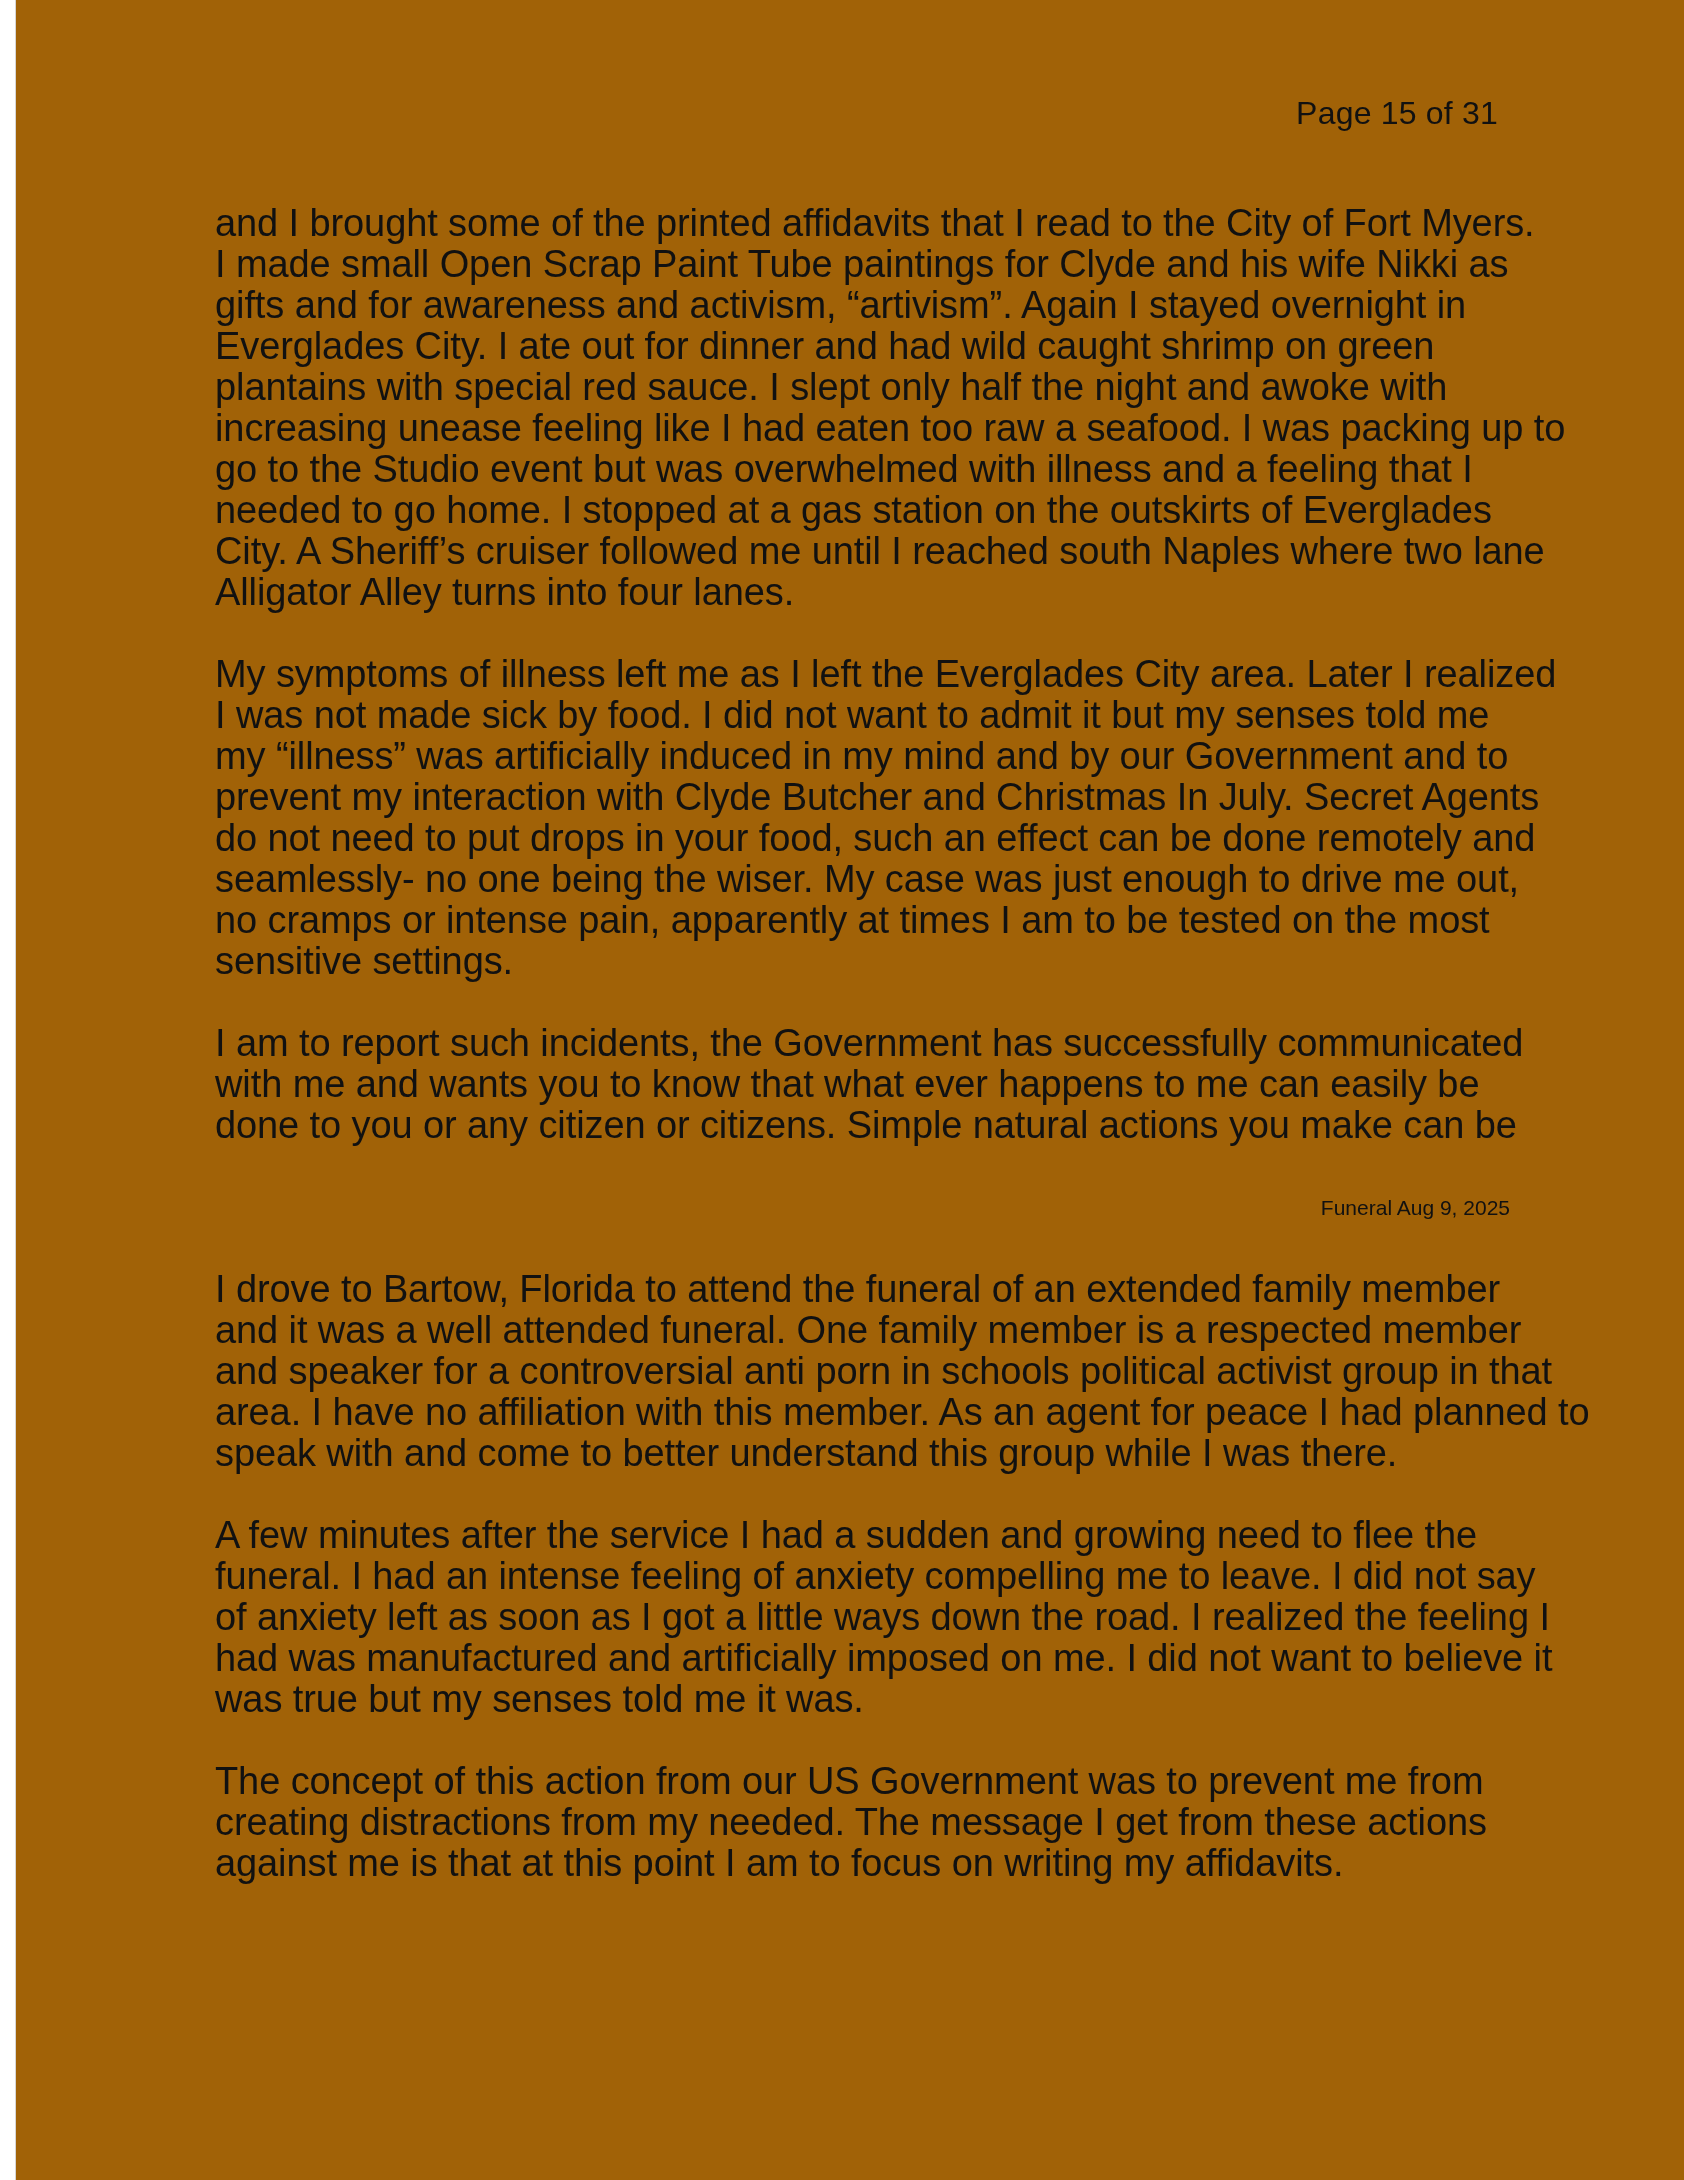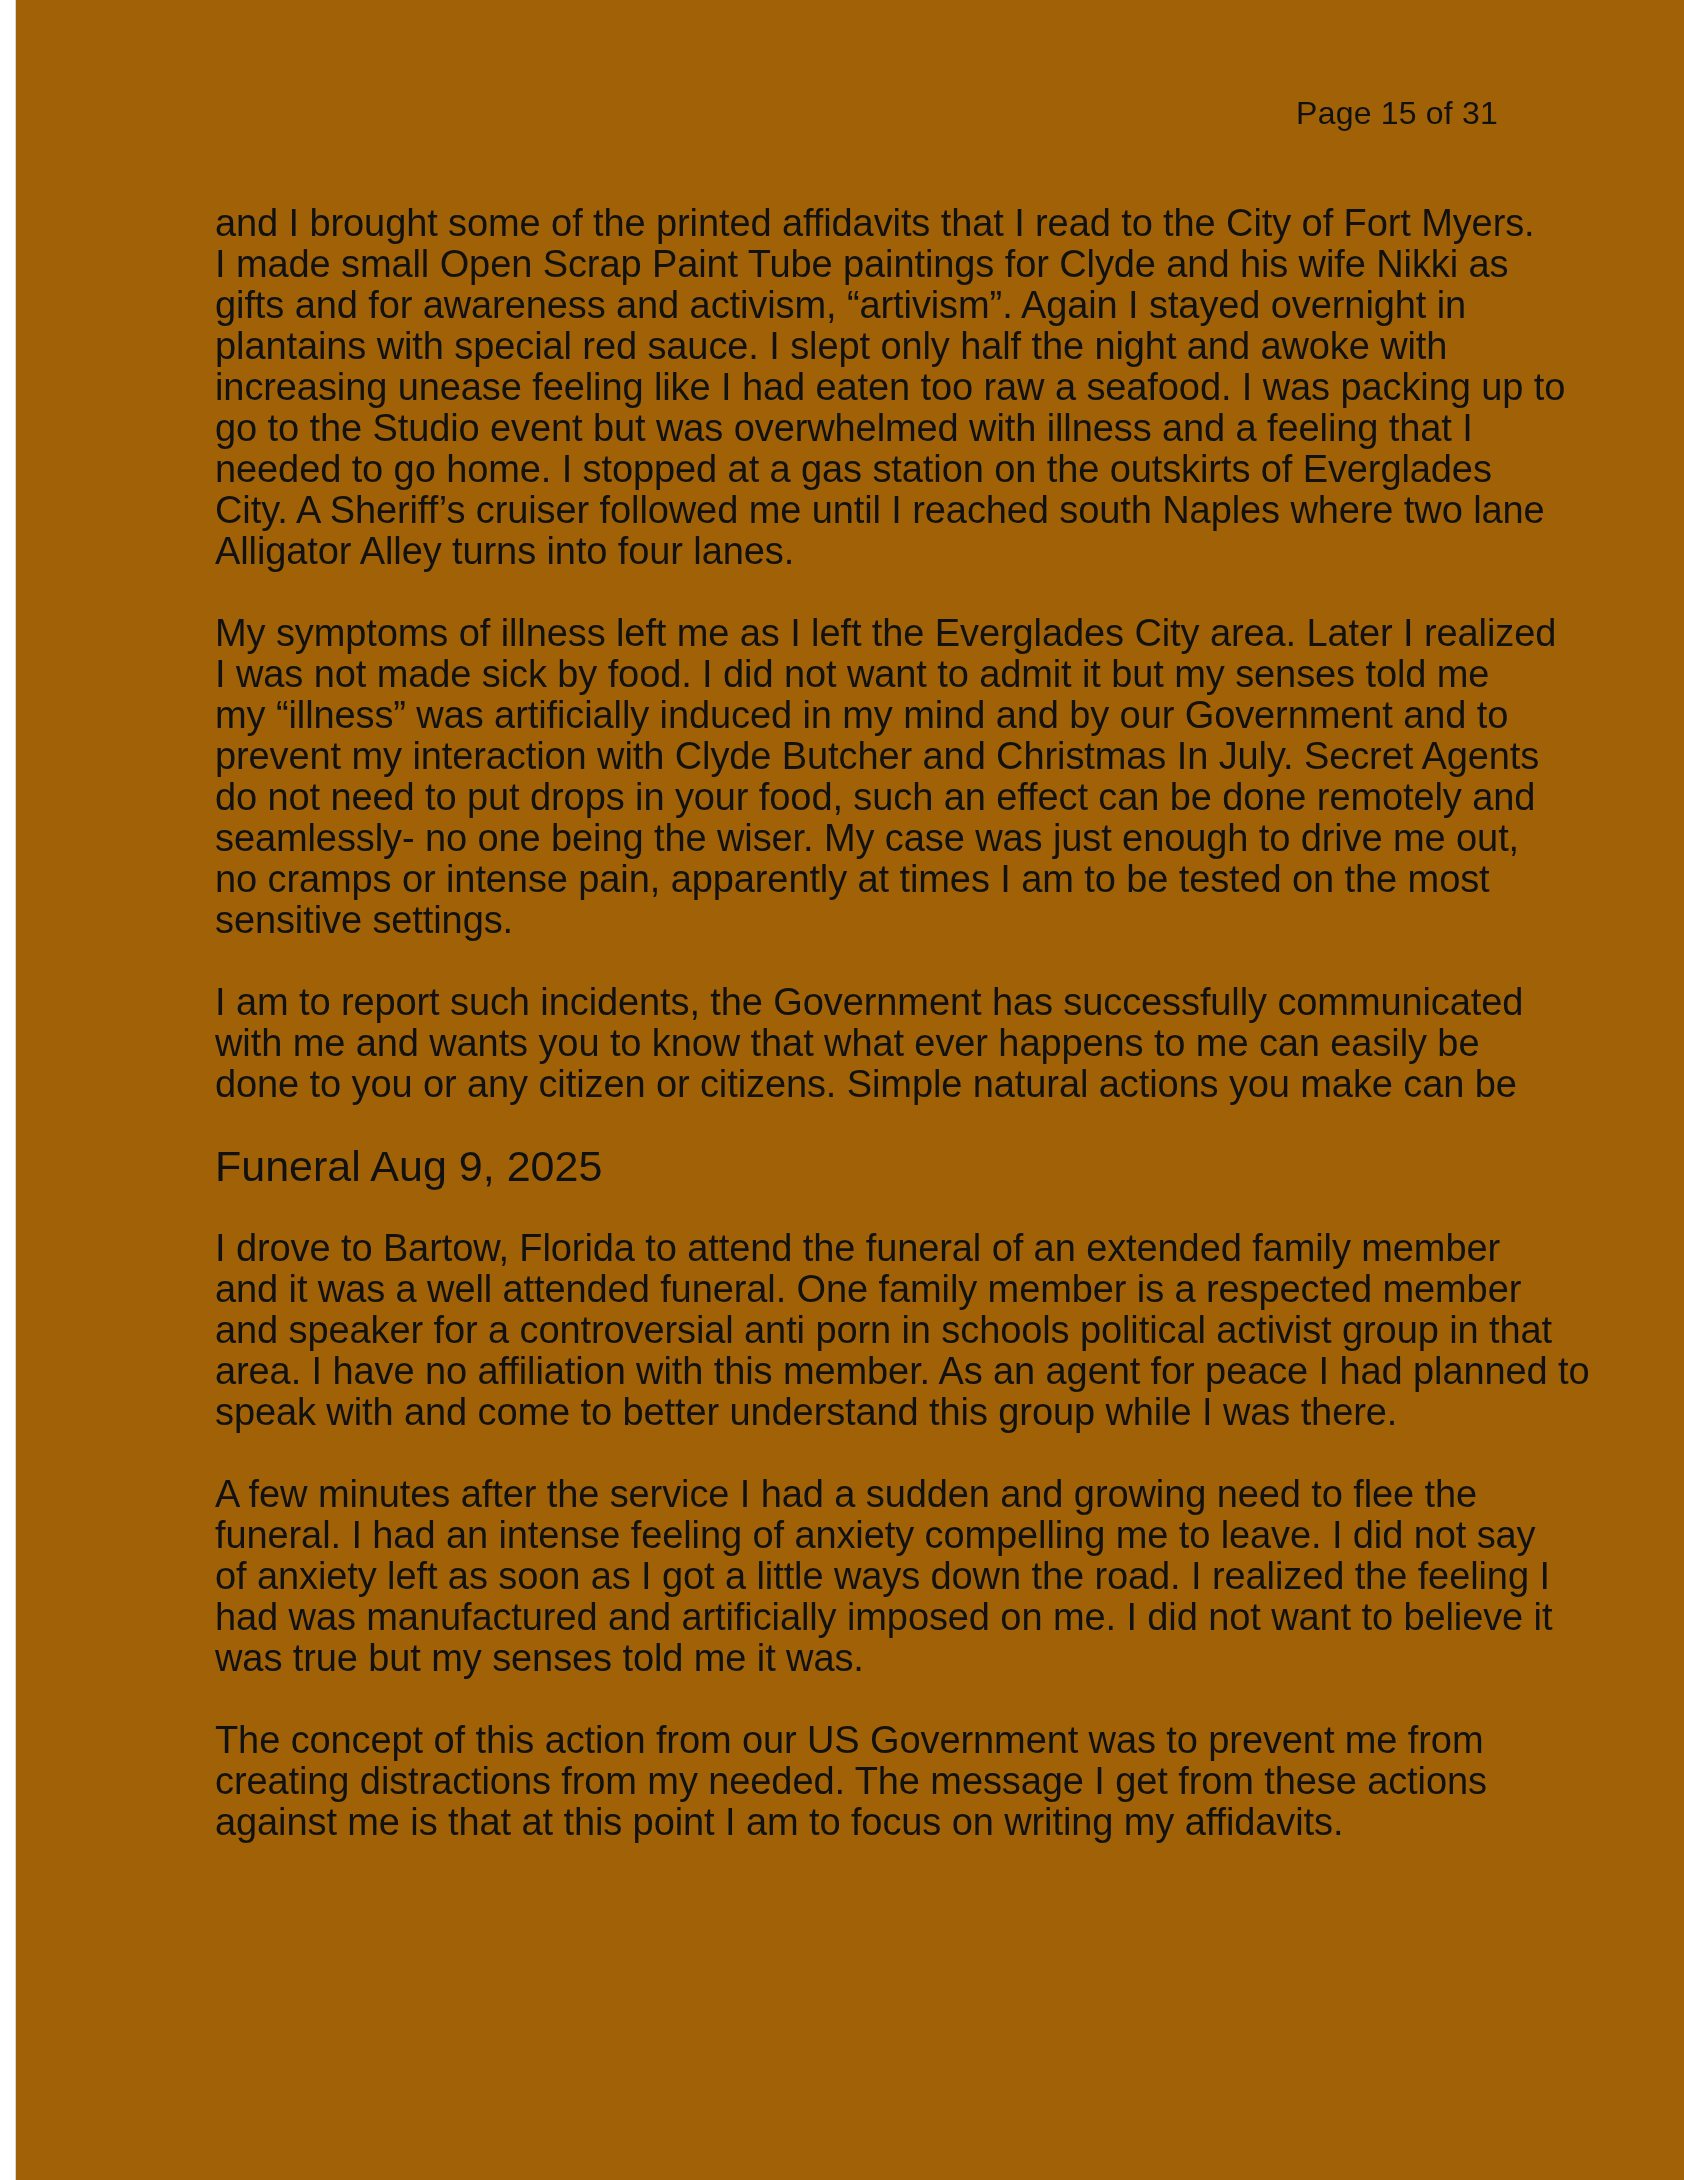--- a/index.html
+++ b/index.html
@@ -46,36 +46,38 @@
       line-height: 41px;
       letter-spacing: -0.1px;
       white-space: normal;
     }
     .para .line {
       display: block;
       white-space: nowrap;
     }
     .heading {
       margin: 0 0 41px 0;
-      font-size: 43px;
+      font-size: 21px;
       line-height: 41px;
+      text-align: right;
     }
   </style>
 </head>
 <body>
 
 <div class="page">
   <div class="page-number">Page 15 of 31</div>
 
   <div class="body-text">
 
     <p class="para">
       <span class="line">and I brought some of the printed affidavits that I read to the City of Fort Myers.</span>
       <span class="line">I made small Open Scrap Paint Tube paintings for Clyde and his wife Nikki as</span>
       <span class="line">gifts and for awareness and activism, “artivism”. Again I stayed overnight in</span>
+      <span class="line">Everglades City. I ate out for dinner and had wild caught shrimp on green</span>
       <span class="line">plantains with special red sauce. I slept only half the night and awoke with</span>
       <span class="line">increasing unease feeling like I had eaten too raw a seafood. I was packing up to</span>
       <span class="line">go to the Studio event but was overwhelmed with illness and a feeling that I</span>
       <span class="line">needed to go home. I stopped at a gas station on the outskirts of Everglades</span>
       <span class="line">City. A Sheriff’s cruiser  followed me until I reached south Naples where two lane</span>
       <span class="line">Alligator Alley turns into four lanes.</span>
     </p>
 
     <p class="para">
       <span class="line">My symptoms of illness left me as I left the Everglades City area. Later I realized</span>

